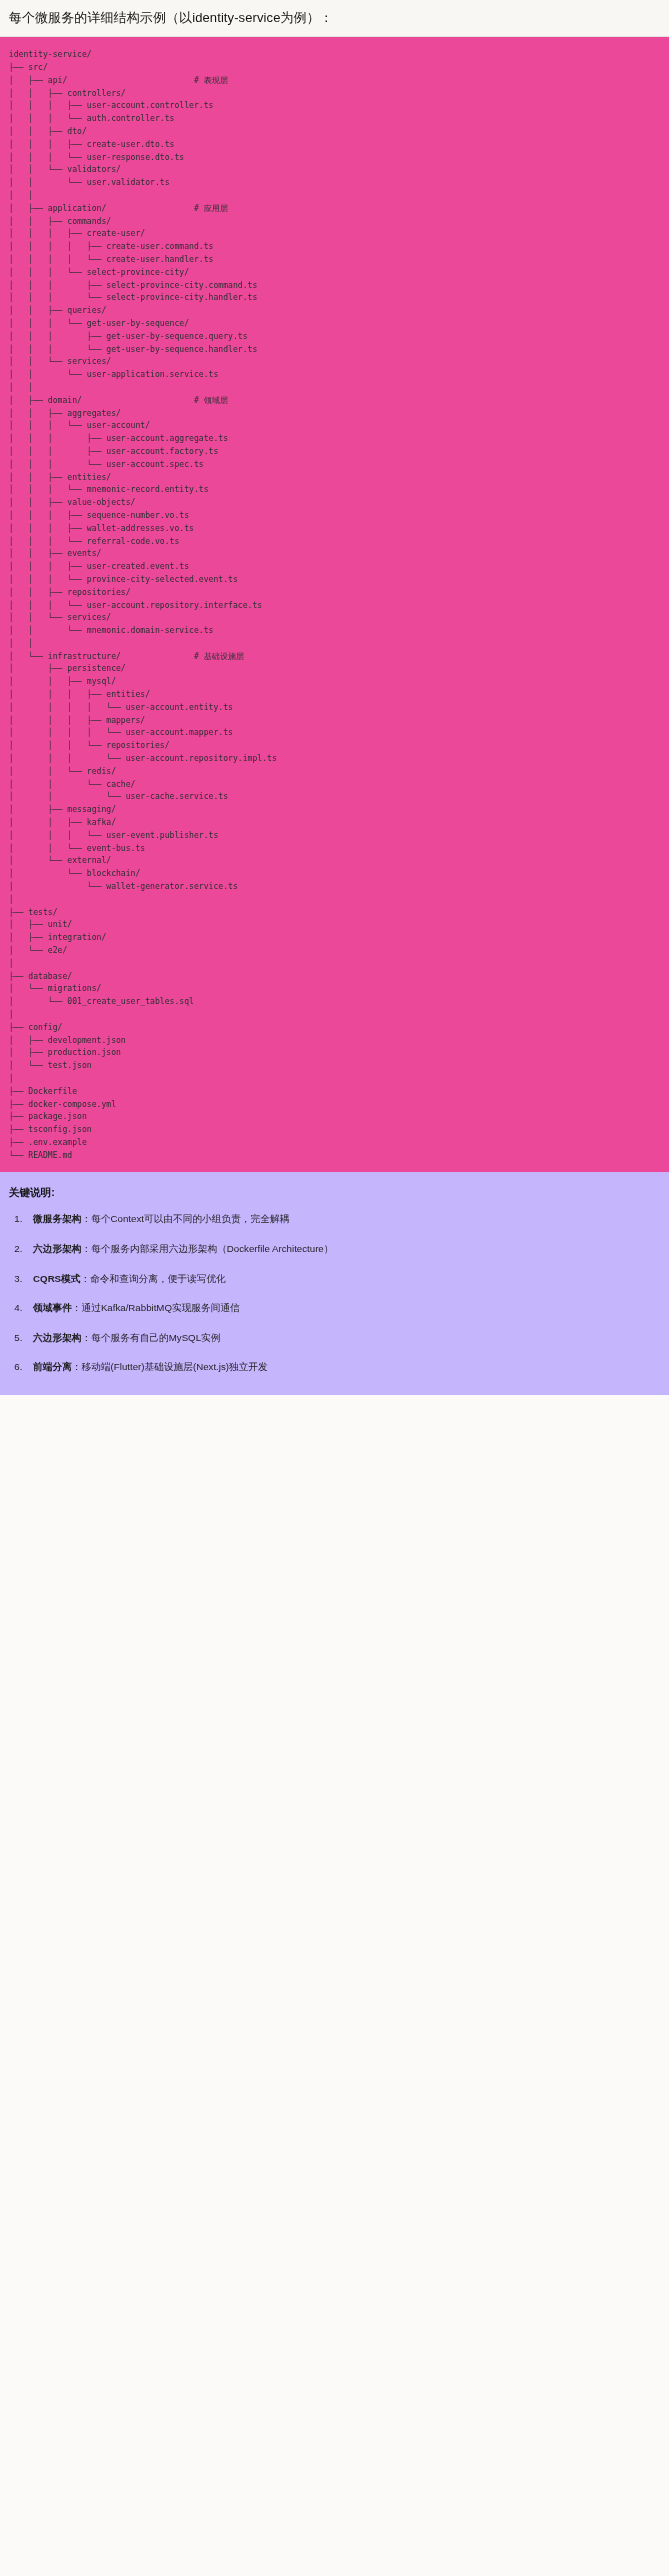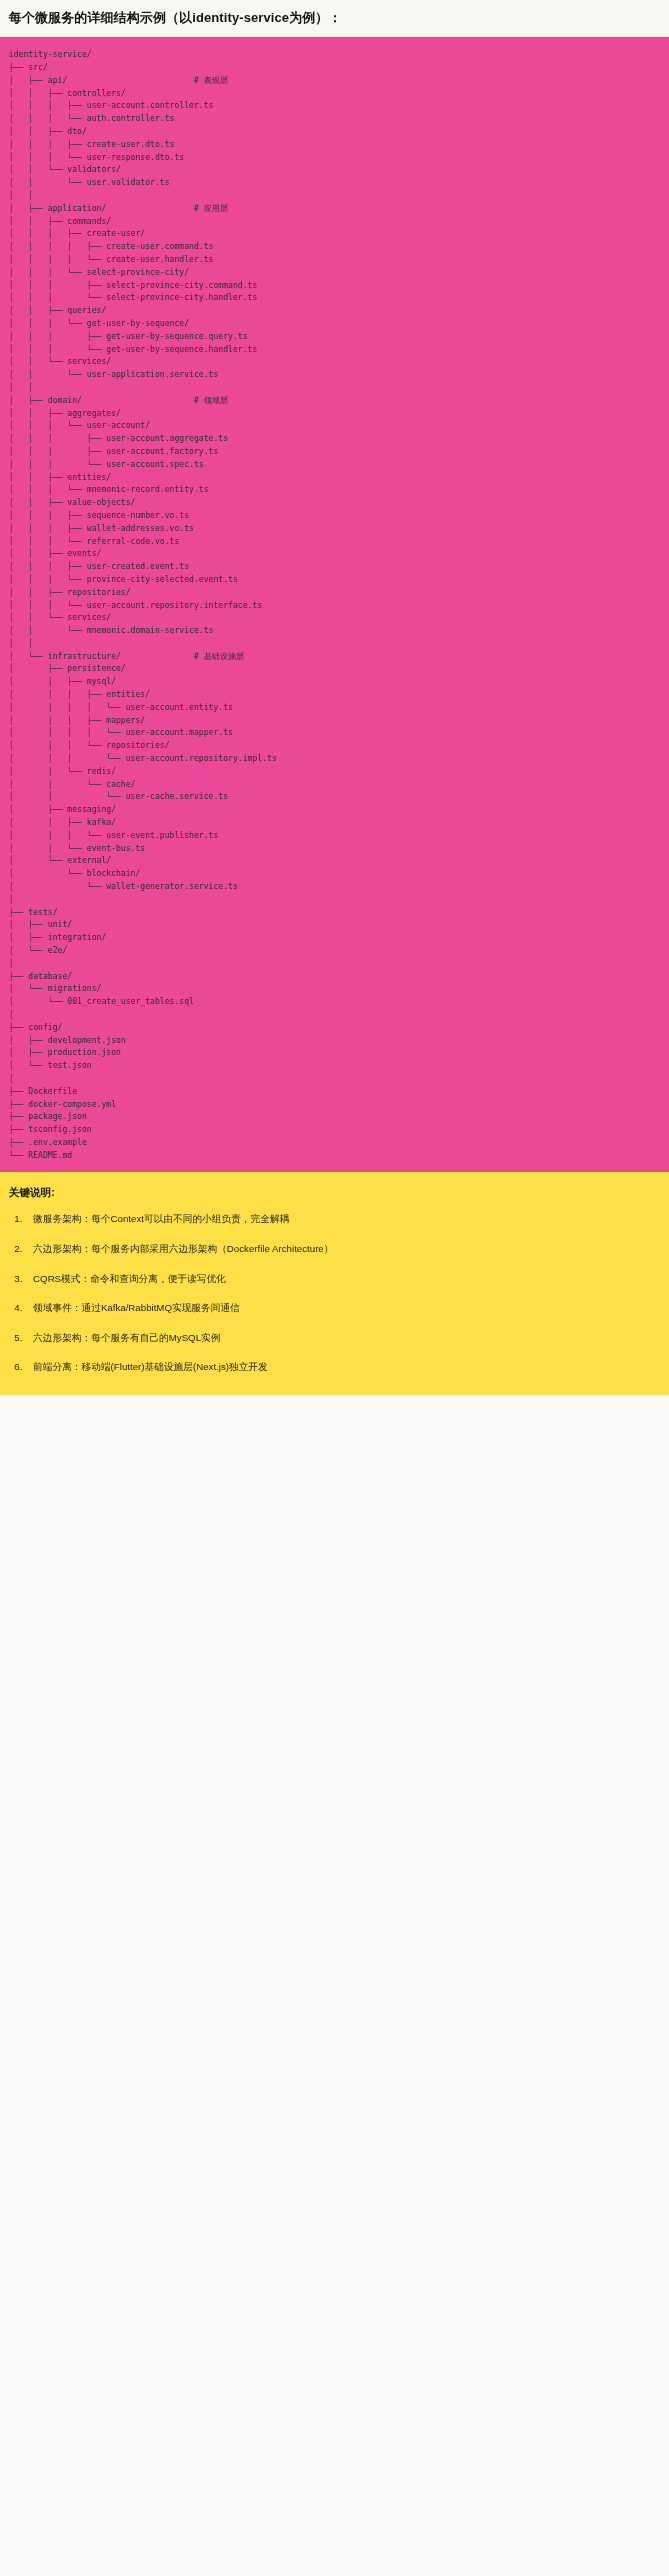--- a/index.html
+++ b/index.html
@@ -17,21 +17,21 @@
     width: 669px;
     box-sizing: border-box;
     padding: 0;
   }
   .title-block {
     padding: 8.8px 8.8px 10px 8.8px;
     background: #f8f7f4;
   }
   .doc-title {
     font-size: 13px;
-    font-weight: bold;
+    font-weight: normal;
     line-height: 1.35;
     letter-spacing: 0.1px;
     margin: 0;
     color: #141414;
   }
   .rule {
     height: 0.6px;
     background: #e3e1dc;
     width: 100%;
     border: 0;
@@ -45,21 +45,21 @@
     margin: 0;
     font-family: "DejaVu Sans Mono", "Liberation Mono", monospace;
     font-size: 8.1px;
     line-height: 12.8px;
     color: #2b2f33;
     white-space: pre;
     tab-size: 4;
     letter-spacing: 0px;
   }
   .notes-block {
-    background: #fde047;
+    background: #c4b5fd;
     padding: 13.8px 8.8px 6.3px 8.8px;
   }
   .notes-title {
     font-size: 10.6px;
     font-weight: bold;
     margin: 0 0 12.5px 0;
     color: #141414;
   }
   ol.notes-list {
     margin: 0 0 11.3px 0;
@@ -69,21 +69,21 @@
   ol.notes-list li {
     font-size: 9.7px;
     line-height: 1.5;
     margin-bottom: 15px;
     color: #1f1f1f;
   }
   ol.notes-list li:last-child {
     margin-bottom: 13.8px;
   }
   ol.notes-list li .nt {
-    font-weight: normal;
+    font-weight: bold;
     padding-left: 8px;
   }
   .closing {
     font-size: 9.4px;
     line-height: 1.6;
     margin: 0;
     padding-bottom: 3.8px;
     color: #1f1f1f;
   }
 </style>

